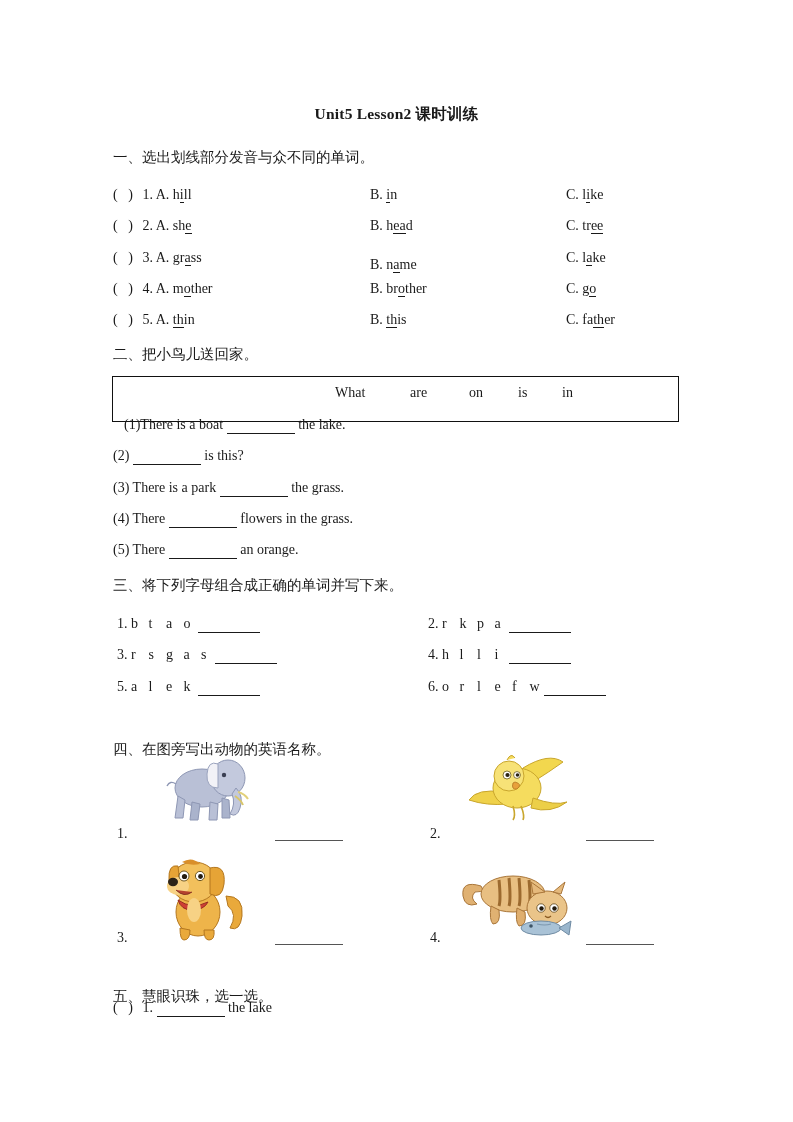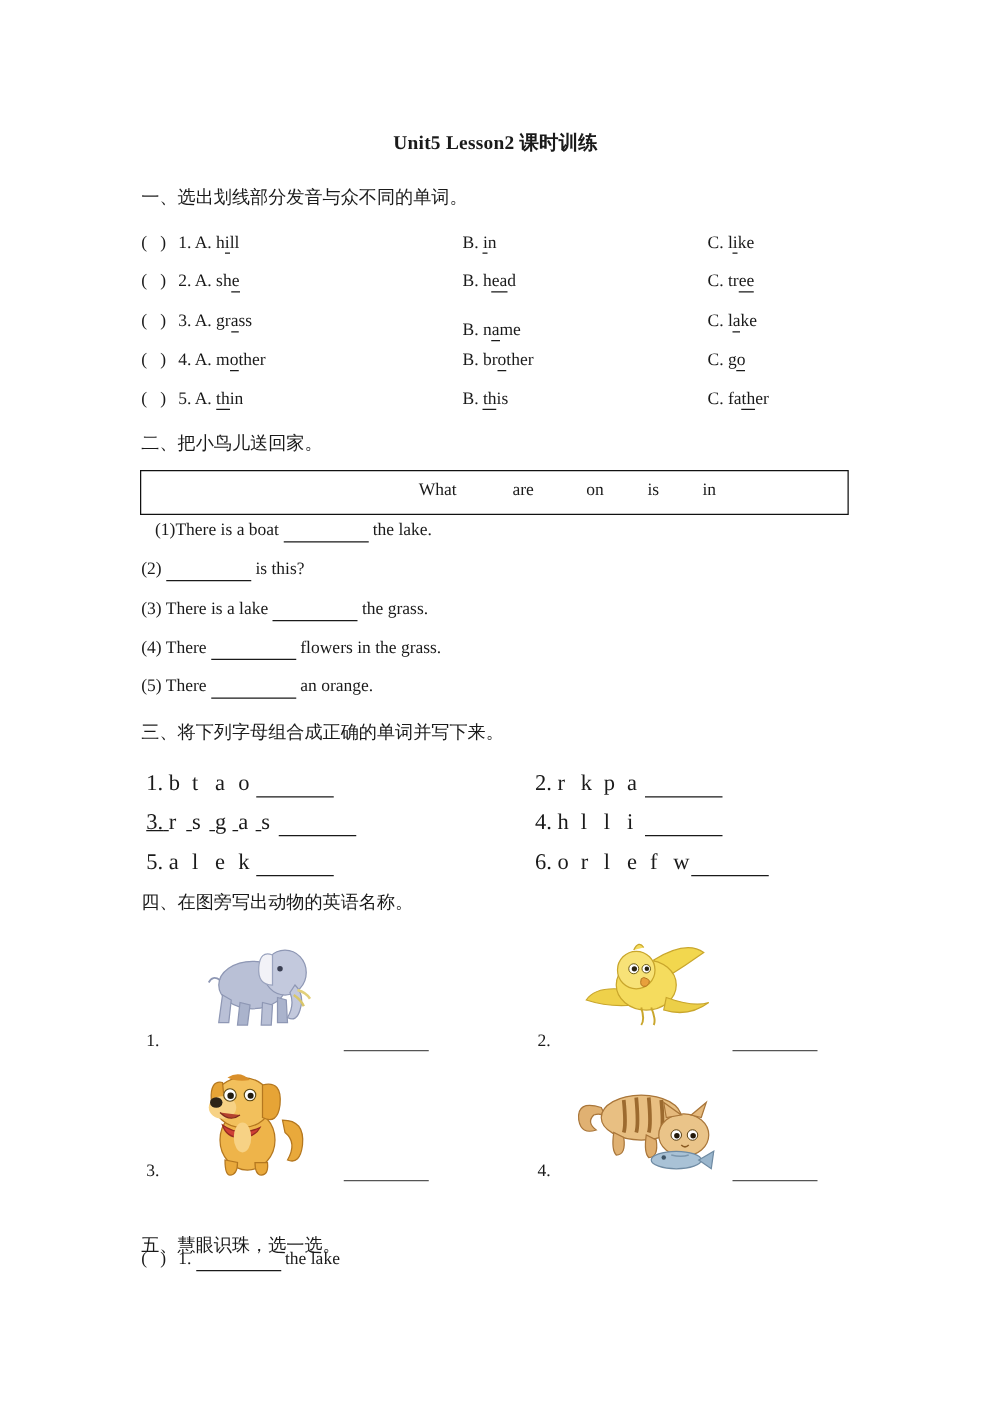--- a/index.html
+++ b/index.html
@@ -52,21 +52,21 @@
   u.ul {
     text-decoration: none;
     border-bottom: 1px solid #1a1a1a;
     padding-bottom: 0px;
   }
   .wordbank {
     position: absolute;
     left: 112px;
     top: 376px;
     width: 567px;
-    height: 36px;
+    height: 46px;
     border: 1.4px solid #111111;
     box-sizing: border-box;
   }
   .wb-word {
     position: absolute;
     font-size: 14px;
     top: 8px;
   }
   .blank {
     display: inline-block;
@@ -74,21 +74,21 @@
     vertical-align: baseline;
   }
   .sent {
     position: absolute;
     left: 113px;
     font-size: 14px;
     white-space: nowrap;
   }
   .scram {
     position: absolute;
-    font-size: 18px;
+    font-size: 14px;
     white-space: nowrap;
   }
   .scram .ltr {
     display: inline-block;
     min-width: 14px;
     text-align: left;
   }
   .pic-slot {
     position: absolute;
     overflow: visible;
@@ -203,21 +203,21 @@
     <span class="blank" style="width:68px;">&nbsp;</span>
     <span>the lake.</span>
   </div>
   <div class="sent" style="top:448px;">
     <span>(2)</span>
     <span class="blank" style="width:68px;">&nbsp;</span>
     <span>is this?</span>
   </div>
   <div class="sent" style="top:480px;">
     <span>(3)</span>
-    <span>There is a lake</span>
+    <span>There is a park</span>
     <span class="blank" style="width:68px;">&nbsp;</span>
     <span>the grass.</span>
   </div>
   <div class="sent" style="top:511px;">
     <span>(4)</span>
     <span>There</span>
     <span class="blank" style="width:68px;">&nbsp;</span>
     <span>flowers in the grass.</span>
   </div>
   <div class="sent" style="top:542px;">
@@ -237,21 +237,21 @@
     <span class="ltr">o</span><span class="blank" style="width:62px;">&nbsp;</span>
   </div>
   <div class="scram" style="left:428px; top:616px;">
     <span>2.</span>
     <span class="ltr">r</span>
     <span class="ltr">k</span>
     <span class="ltr">p</span>
     <span class="ltr">a</span><span class="blank" style="width:62px;">&nbsp;</span>
   </div>
 
-  <div class="scram" style="left:117px; top:647px;text-decoration:underline;">
+  <div class="scram" style="left:117px; top:647px;">
     <span>3.</span>
     <span class="ltr">r</span>
     <span class="ltr">s</span>
     <span class="ltr">g</span>
     <span class="ltr">a</span>
     <span class="ltr">s</span><span class="blank" style="width:62px;">&nbsp;</span>
   </div>
   <div class="scram" style="left:428px; top:647px;">
     <span>4.</span>
     <span class="ltr">h</span>
@@ -270,21 +270,21 @@
   <div class="scram" style="left:428px; top:679px;">
     <span>6.</span>
     <span class="ltr">o</span>
     <span class="ltr">r</span>
     <span class="ltr">l</span>
     <span class="ltr">e</span>
     <span class="ltr">f</span>
     <span class="ltr">w</span><span class="blank" style="width:62px;">&nbsp;</span>
   </div>
 
-  <div class="section-heading" style="top:712px;text-align:right;">四、在图旁写出动物的英语名称。</div>
+  <div class="section-heading" style="top:740px;text-align:right;">四、在图旁写出动物的英语名称。</div>
 
   <div class="pic-slot" style="left:158px; top:748px; width:96px; height:84px;">
     <svg width="96" height="84" viewBox="0 0 96 84" aria-label="elephant">
       <g>
         <ellipse cx="44" cy="40" rx="27" ry="19" fill="#b9c0d6" stroke="#8e97b4" stroke-width="1"></ellipse>
         <path d="M20 48 L17 70 L25 70 L27 52 Z" fill="#b9c0d6" stroke="#8e97b4" stroke-width="1"></path>
         <path d="M34 54 L32 72 L40 72 L42 56 Z" fill="#aab3cc" stroke="#8e97b4" stroke-width="1"></path>
         <path d="M52 54 L51 72 L59 72 L60 56 Z" fill="#b9c0d6" stroke="#8e97b4" stroke-width="1"></path>
         <path d="M64 50 L64 70 L72 70 L71 52 Z" fill="#aab3cc" stroke="#8e97b4" stroke-width="1"></path>
         <ellipse cx="70" cy="30" rx="17" ry="18" fill="#c3c9dd" stroke="#8e97b4" stroke-width="1"></ellipse>

